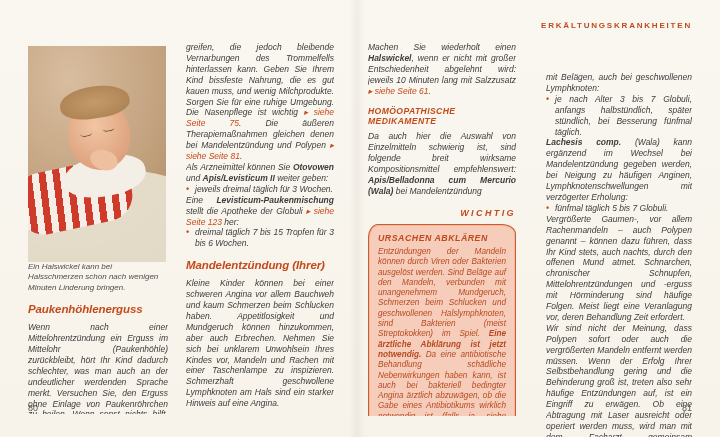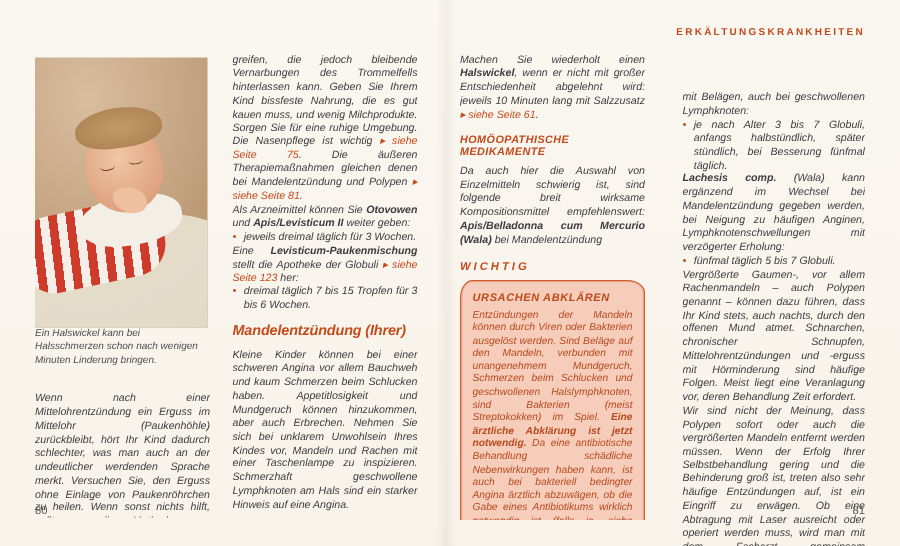--- a/index.html
+++ b/index.html
@@ -21,28 +21,28 @@
   .col2{left:186px;top:42px;width:148px;height:370px;}
   .col3{left:368px;top:42px;width:148px;height:374px;}
   .col4{left:546px;top:42px;width:146px;height:370px;margin-top:30px;}
 
   .blk{margin:0;}
   .blk-p{text-align:justify;}
   .blk-h1{color:#c44a1a;font-weight:bold;font-size:11.5px;line-height:13px;
     margin:10px 0 6px;letter-spacing:-0.1px;}
   .blk-h2{color:#c44a1a;font-weight:bold;font-size:8.6px;letter-spacing:0.4px;
     margin:9px 0 4px;}
-  .blk-caption{font-size:8px;line-height:10.4px;color:#4d4d4d;margin-bottom:20px;}
+  .blk-caption{font-size:8px;line-height:10.4px;color:#4d4d4d;margin-bottom:2px;}
   .blk-bullet{position:relative;padding-left:9px;text-align:justify;}
   .blk-bullet::before{content:"\2022";position:absolute;left:0;color:#c44a1a;font-weight:bold;}
   .b{font-weight:bold;}
   .l{color:#c44a1a;}
 
   .wichtig-label{margin:11px 0 5px;font-size:9px;font-weight:bold;
-    letter-spacing:2.4px;color:#c44a1a;}
+    letter-spacing:2.4px;color:#c44a1a;text-align:right;}
   .wichtig-box{
     background:#f6cdbb;border:1.5px solid #cf5a2b;
     border-radius:10px 14px 12px 16px / 14px 10px 16px 12px;
     box-shadow:inset 0 0 0 1px rgba(207,90,43,0.18);
     padding:8px 9px;color:#b84a20;font-size:8.2px;line-height:10.3px;
     height:192px;overflow:hidden;
   }
   .box-title{font-weight:bold;font-size:8.8px;letter-spacing:0.5px;
     color:#bf4a1b;margin-bottom:4px;}
 
@@ -87,20 +87,21 @@
       <div class="ph-hair"></div>
       <div class="ph-eye e1"></div>
       <div class="ph-eye e2"></div>
       <div class="ph-mouth"></div>
     </div>
     <div class="ph-hand"></div>
   </div>
 
   <div class="col col1">
       <div class="blk blk-caption"><span>Ein Halswickel kann bei Halsschmerzen schon nach wenigen Minuten Linderung bringen.</span></div>
+      <div class="blk blk-h1"><span>Paukenhöhlenerguss</span></div>
       <div class="blk blk-p"><span>Wenn nach einer Mittelohrentzündung ein Erguss im Mittelohr (Paukenhöhle) zurückbleibt, hört Ihr Kind dadurch schlechter, was man auch an der undeutlicher werdenden Sprache merkt. Versuchen Sie, den Erguss ohne Einlage von Paukenröhrchen zu heilen. Wenn sonst nichts hilft, sollte man zu dieser Methode</span></div>
     </div>
 
   <div class="col col2">
       <div class="blk blk-p"><span>greifen, die jedoch bleibende Vernarbungen des Trommelfells hinterlassen kann. Geben Sie Ihrem Kind bissfeste Nahrung, die es gut kauen muss, und wenig Milchprodukte. Sorgen Sie für eine ruhige Umgebung. Die Nasenpflege ist wichtig </span><span class="l">▸ siehe Seite 75</span><span>. Die äußeren Therapiemaßnahmen gleichen denen bei Mandelentzündung und Polypen </span><span class="l">▸ siehe Seite 81</span><span>.</span></div>
       <div class="blk blk-p"><span>Als Arzneimittel können Sie </span><span class="b">Otovowen</span><span> und </span><span class="b">Apis/Levisticum II</span><span> weiter geben:</span></div>
       <div class="blk blk-bullet"><span>jeweils dreimal täglich für 3 Wochen.</span></div>
       <div class="blk blk-p"><span>Eine </span><span class="b">Levisticum-Paukenmischung</span><span> stellt die Apotheke der Globuli </span><span class="l">▸ siehe Seite 123</span><span> her:</span></div>
       <div class="blk blk-bullet"><span>dreimal täglich 7 bis 15 Tropfen für 3 bis 6 Wochen.</span></div>
       <div class="blk blk-h1"><span>Mandelentzündung (Ihrer)</span></div>

